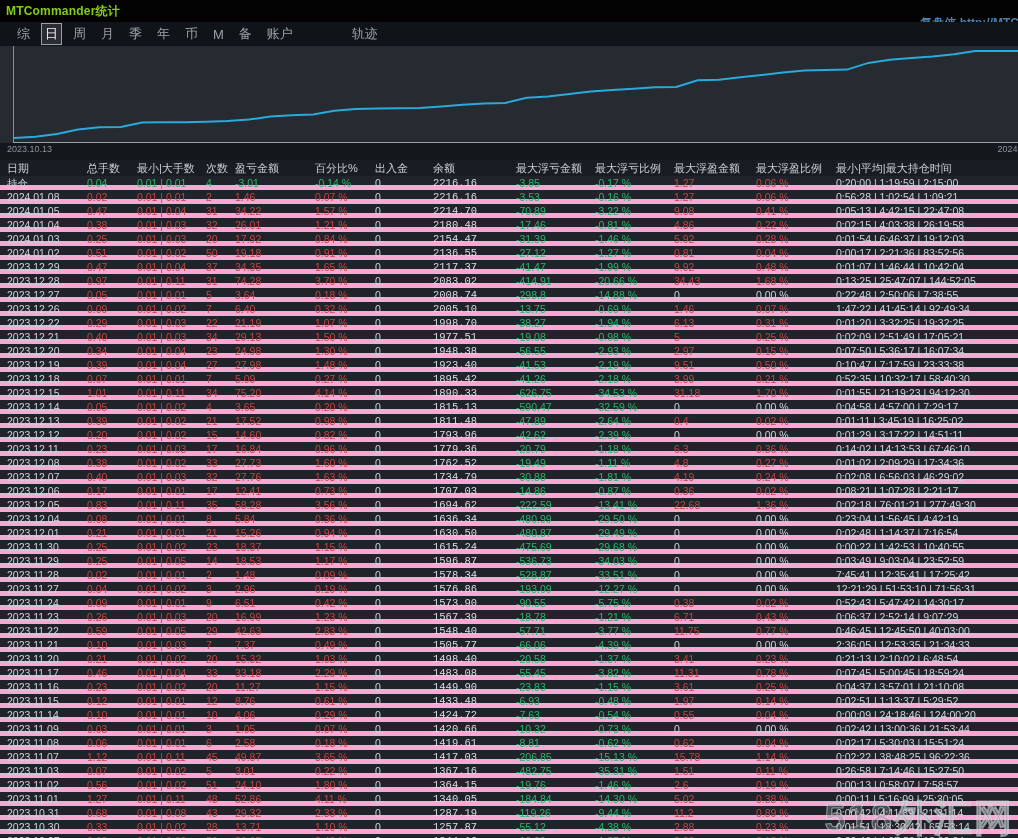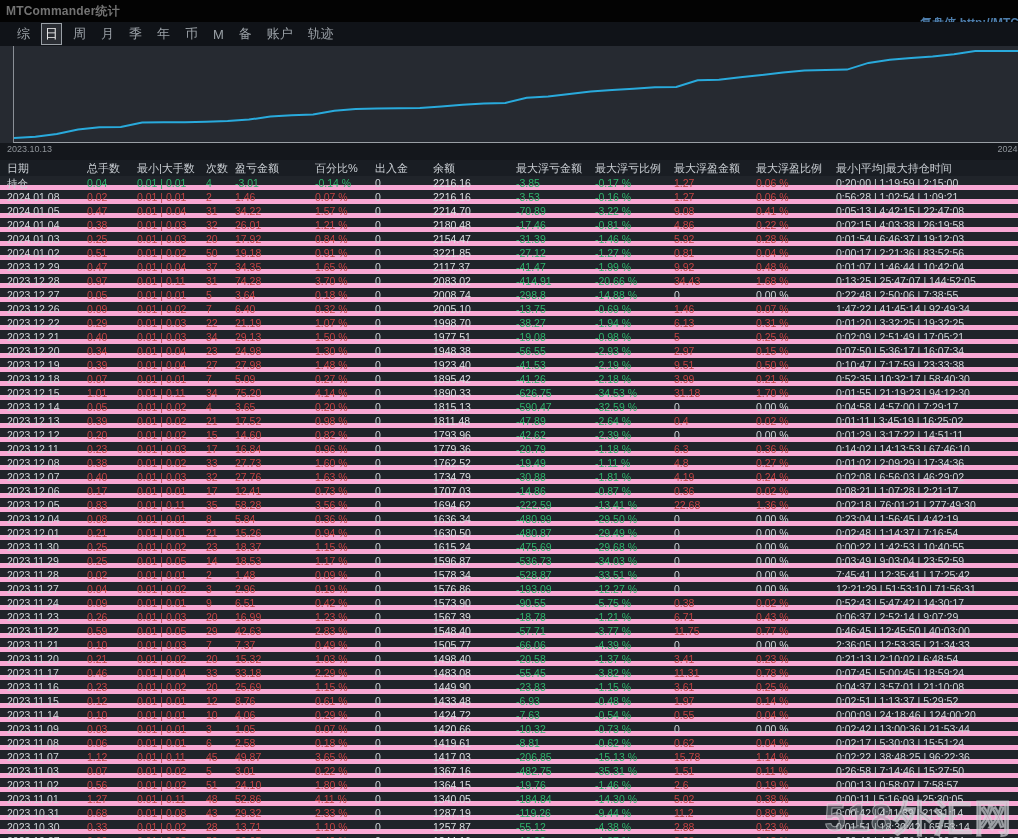--- a/index.html
+++ b/index.html
@@ -3,49 +3,49 @@
 <meta charset="utf-8">
 <style>
   * { margin:0; padding:0; box-sizing:border-box; }
   html,body { width:1018px; height:838px; overflow:hidden; background:#14171c;
     font-family:"Liberation Sans","DejaVu Sans",sans-serif; }
   .window { position:relative; width:1018px; height:838px; background:#14171c; overflow:hidden; }
 
   
   .titlebar { position:absolute; top:0; left:0; right:0; height:22px; background:#030303;
     display:flex; justify-content:space-between; align-items:center; padding:0 6px; overflow:hidden; }
-  .app-title { color:#737373; font-size:12px; font-weight:bold; letter-spacing:.2px; }
+  .app-title { color:#84cc16; font-size:12px; font-weight:bold; letter-spacing:.2px; }
   .brand { color:#4d7dab; font-size:12px; font-weight:bold; white-space:nowrap; margin-right:-7px;margin-top:25px; }
 
   
   .menubar { position:absolute; top:22px; left:0; right:0; height:24px; background:#101318;
     display:flex; align-items:center; padding-left:14px; }
   .menu-item { color:#9aa0a6; font-size:13px; margin-right:9px; padding:1px 3px; cursor:default; white-space:nowrap; }
   .menu-item.active { color:#f2f2f2; background:#2a2d33; outline:1px solid #9aa0a6; }
-  .menu-item.gap { }
+  .menu-item.gap { margin-left:44px; }
 
   
   .chart-band { position:absolute; top:46px; left:0; right:0; height:97px; background:#262a31; }
   .chart-plot { position:absolute; top:0; left:13px; right:0; bottom:0;
     border-left:1px solid #8a8f96; border-bottom:1px solid #9a9fa5; }
   .chart-plot svg { position:absolute; top:0; left:0; width:100%; height:100%; }
   .axis-labels { position:absolute; top:143px; left:0; right:0; height:14px; }
   .axis-label { position:absolute; color:#8f949a; font-size:9px; top:1px; white-space:nowrap; }
   .axis-label.start { left:7px; }
   .axis-label.end { right:-2px; }
 
   
   .table { position:absolute; top:160px; left:0; right:0; bottom:0; background:#f0abfc; }
   .trow { display:grid; height:14px; line-height:14px; align-items:center; padding-left:7px;
     grid-template-columns:80px 50px 69px 29px 80px 60px 58px 83px 79px 79px 82px 80px 1fr;
     font-size:10.5px; white-space:nowrap; background:#20242a; border-bottom:5px solid #f9a8d4; }
   .trow.hdr { height:16px; line-height:16px; background:#191d23; border-bottom:none; color:#c9ced3; font-size:11px; }
   .cell { overflow:visible; }
   .c-w  { color:#cfd3d7; }
-  .c-wb { color:#dbdee1; }
+  .c-wb { color:#dbdee1;font-family:Liberation Mono, monospace; }
   .c-r  { color:#c24444; }
   .c-g  { color:#2fb36c; }
 
   
   .watermark { position:absolute; right:4px; bottom:-6px; font-size:38px; font-weight:bold;
     letter-spacing:2px; color:rgba(140,146,152,.38); -webkit-text-stroke:1px rgba(225,228,231,.55);
     pointer-events:none; z-index:5; }
 </style>
 </head>
 <body>
@@ -176,21 +176,21 @@
           <div class="cell c-w">0:01:54 | 6:46:37 | 19:12:03</div>
         </div>
         <div class="trow">
           <div class="cell c-w">2024.01.02</div>
           <div class="cell c-r">0.51</div>
           <div class="cell c-r">0.01 | 0.02</div>
           <div class="cell c-r">50</div>
           <div class="cell c-r">19.18</div>
           <div class="cell c-r">0.91 %</div>
           <div class="cell c-w">0</div>
-          <div class="cell c-wb">3221.85</div>
+          <div class="cell c-wb">2136.55</div>
           <div class="cell c-g">-27.12</div>
           <div class="cell c-g">-1.27 %</div>
           <div class="cell c-r">0.81</div>
           <div class="cell c-r">0.04 %</div>
           <div class="cell c-w">0:00:17 | 2:21:36 | 83:52:56</div>
         </div>
         <div class="trow">
           <div class="cell c-w">2023.12.29</div>
           <div class="cell c-r">0.47</div>
           <div class="cell c-r">0.01 | 0.04</div>
@@ -638,21 +638,21 @@
           <div class="cell c-g">-3.82 %</div>
           <div class="cell c-r">11.31</div>
           <div class="cell c-r">0.78 %</div>
           <div class="cell c-w">0:07:45 | 5:00:45 | 18:59:24</div>
         </div>
         <div class="trow">
           <div class="cell c-w">2023.11.16</div>
           <div class="cell c-r">0.23</div>
           <div class="cell c-r">0.01 | 0.02</div>
           <div class="cell c-r">20</div>
-          <div class="cell c-r">25.69</div>
+          <div class="cell c-r">11.27</div>
           <div class="cell c-r">1.15 %</div>
           <div class="cell c-w">0</div>
           <div class="cell c-wb">1449.90</div>
           <div class="cell c-g">-23.83</div>
           <div class="cell c-g">-1.15 %</div>
           <div class="cell c-r">3.61</div>
           <div class="cell c-r">0.25 %</div>
           <div class="cell c-w">0:04:37 | 3:57:01 | 21:10:08</div>
         </div>
         <div class="trow">

